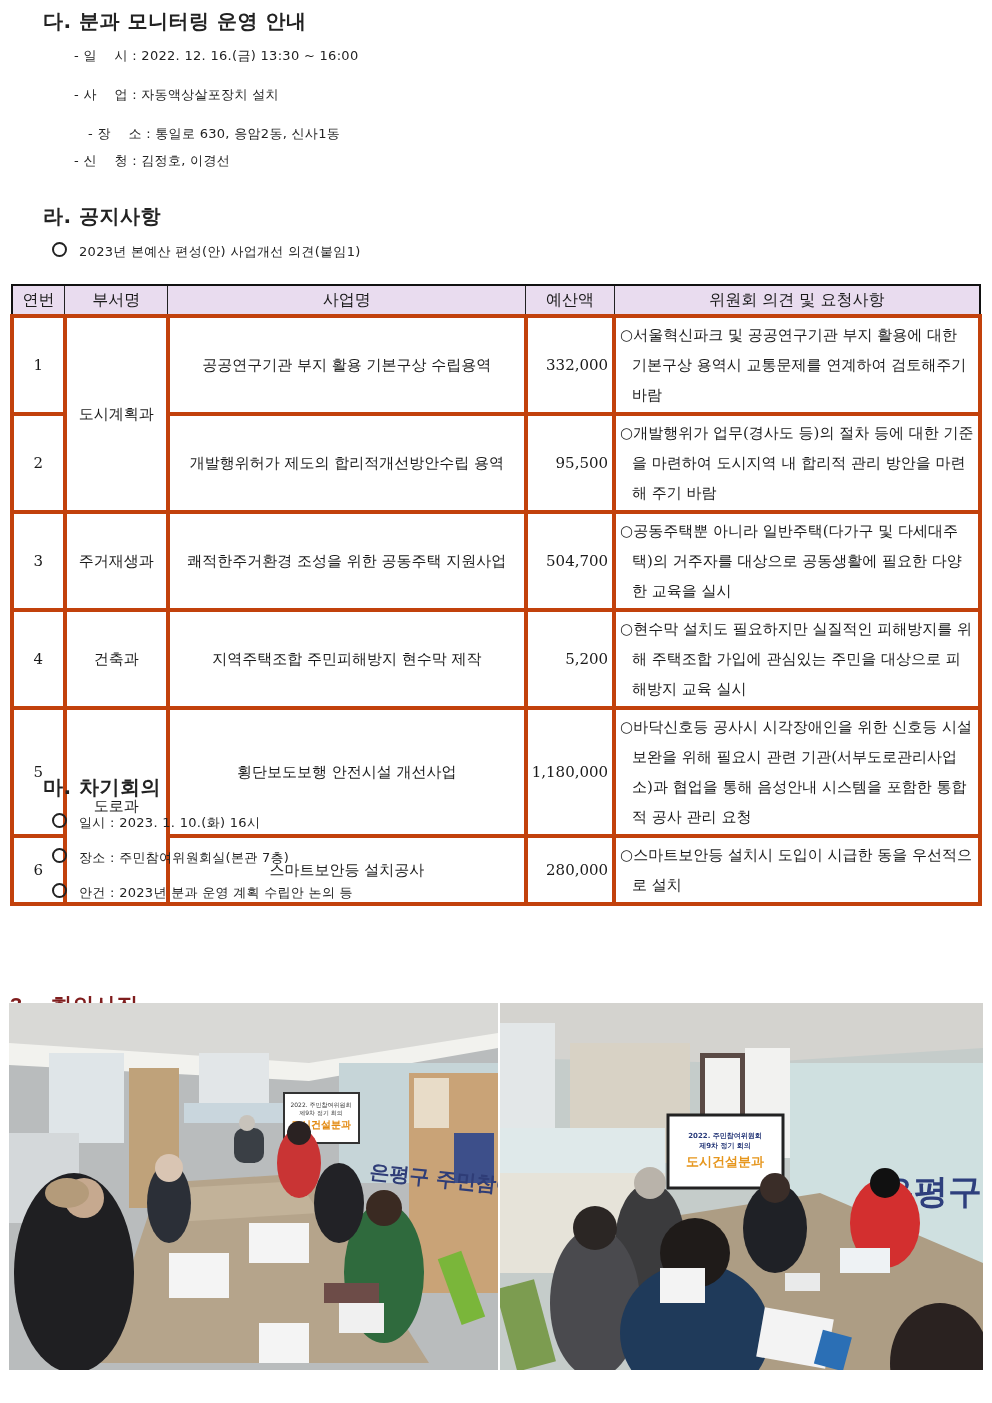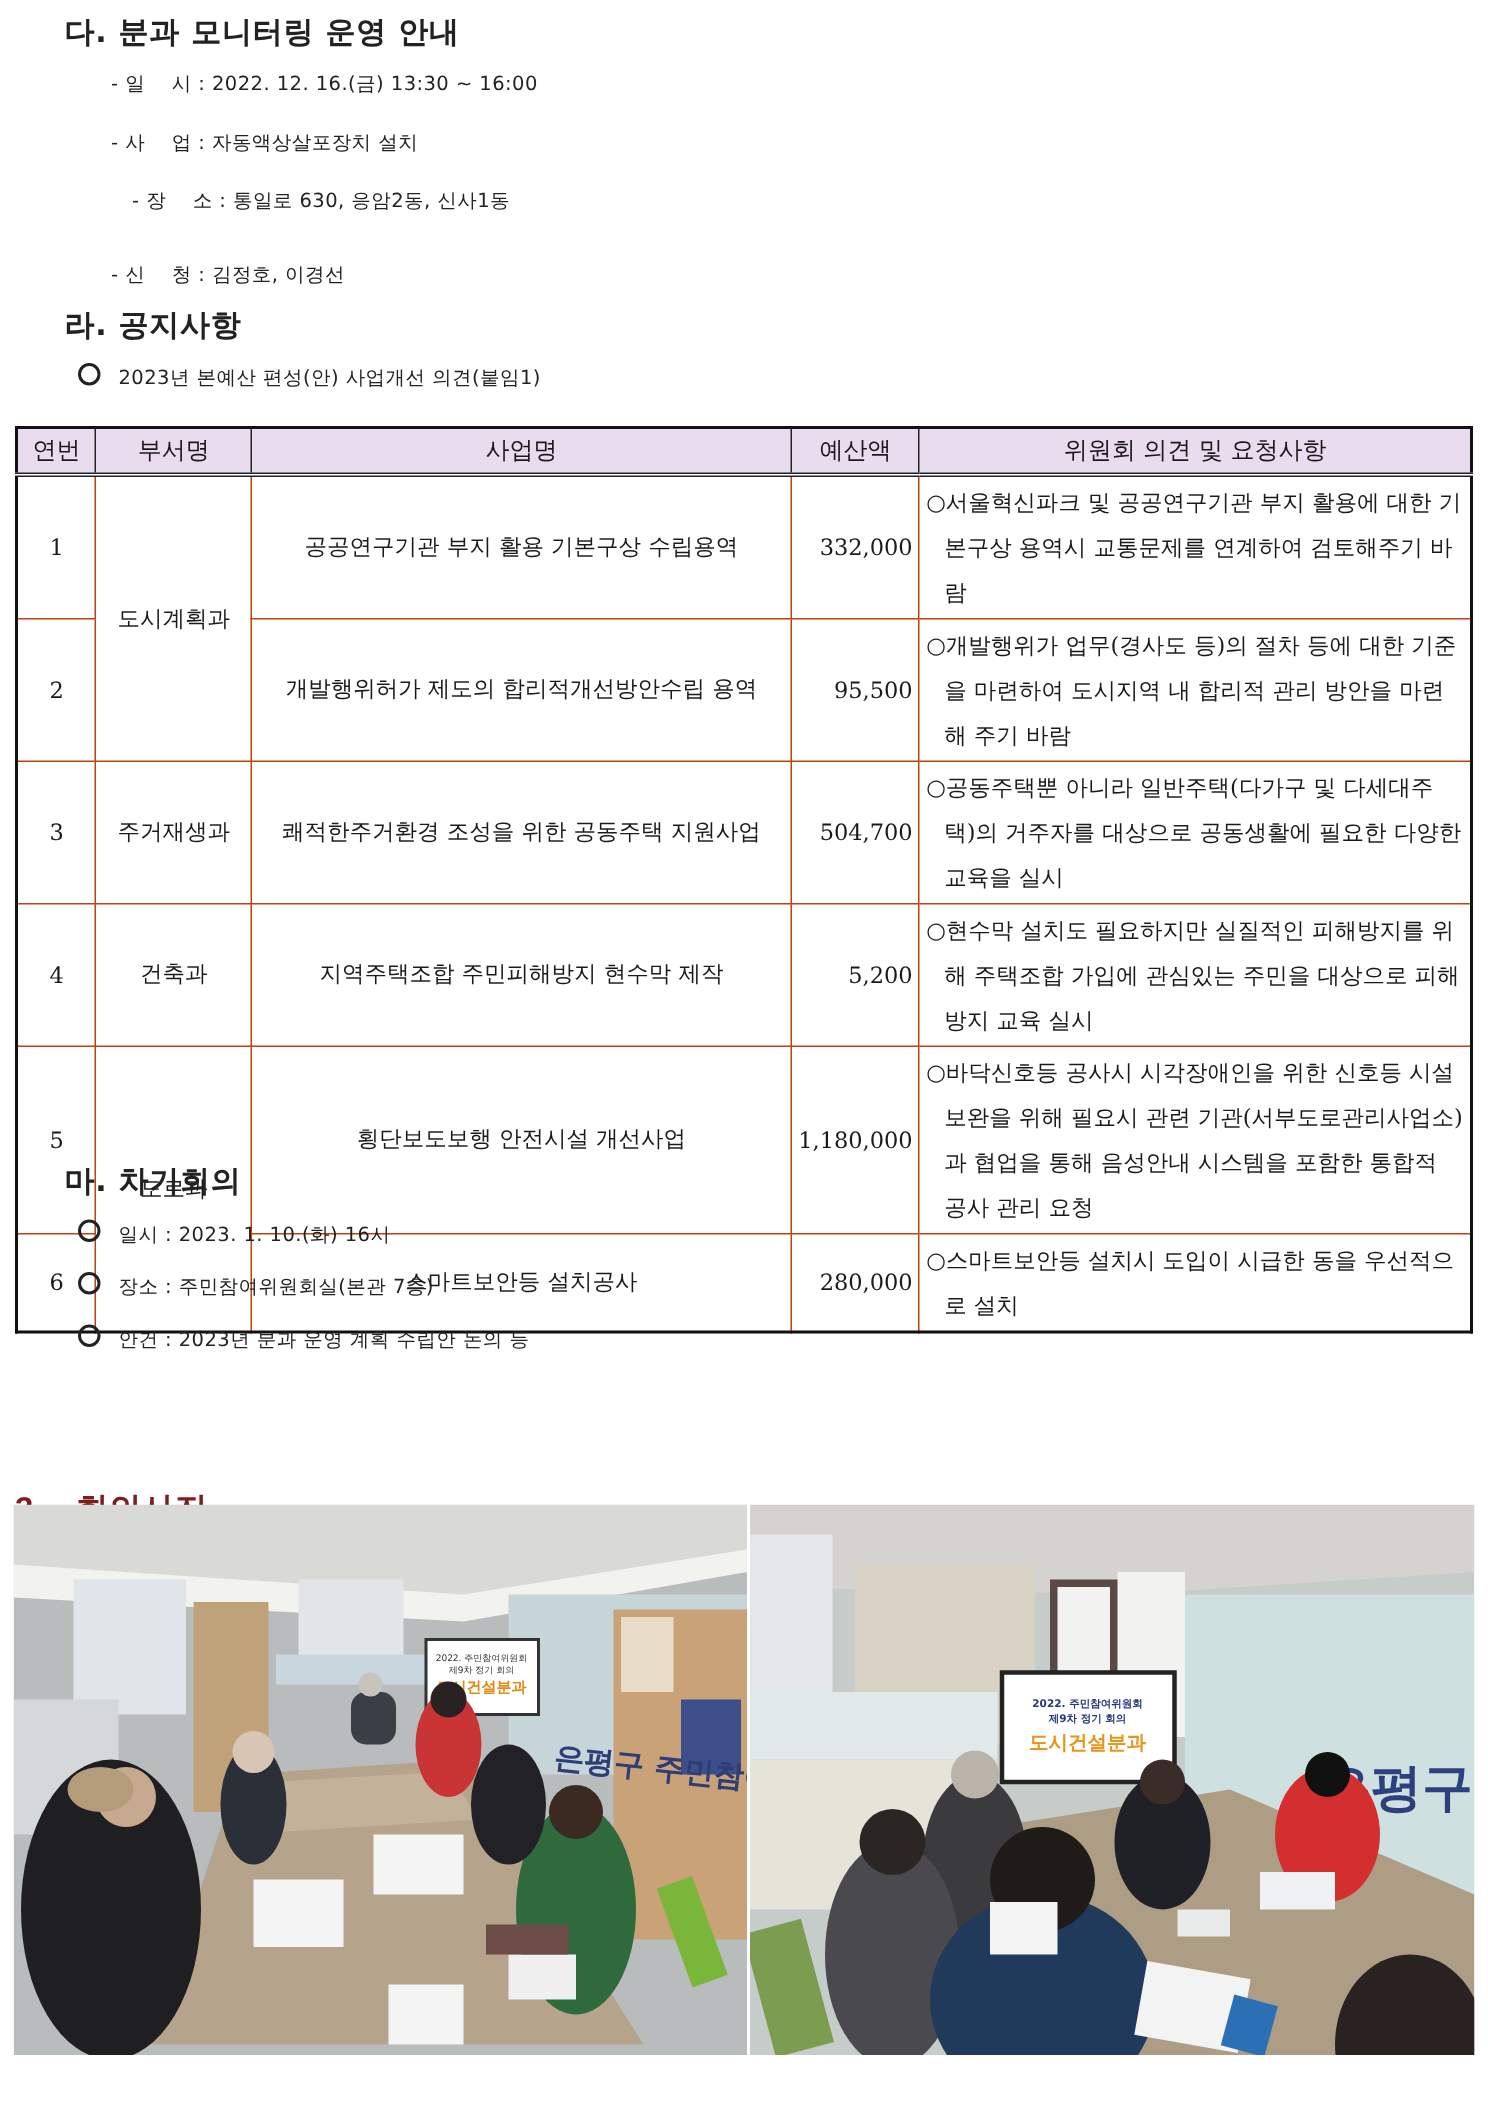--- a/index.html
+++ b/index.html
@@ -5,40 +5,40 @@
     * { box-sizing: border-box; margin: 0; padding: 0; }
     html, body { width: 992px; height: 1403px; background: #ffffff; overflow: hidden; }
     body { font-family: "DejaVu Serif", "Liberation Serif", serif; color: #1a1a1a; position: relative; }
 
     .heading { position: absolute; left: 33px; font-family: "DejaVu Sans", "Liberation Sans", sans-serif; font-size: 20px; font-weight: bold; color: #222; letter-spacing: 0.5px; margin-left: 10px; }
     .line { position: absolute; font-family: "DejaVu Sans", "Liberation Sans", sans-serif; font-size: 13px; color: #222; white-space: pre; letter-spacing: 0.3px; }
     .bullet { display: inline-block; width: 15px; height: 15px; border: 2px solid #222; border-radius: 50%; margin-right: 12px; vertical-align: -1px; }
 
     table.budget { position: absolute; left: 10px; top: 284px; width: 972px; border-collapse: collapse; border: 2px solid #111; font-family: "DejaVu Serif", "Liberation Serif", serif; font-size: 15px; }
     table.budget th { background: #e9dcef; font-weight: normal; font-family: "DejaVu Sans", "Liberation Sans", sans-serif; font-size: 16px; height: 31px; border: 1px solid #222; border-bottom: 3px double #222; }
-    table.budget td { border: 1px solid #c2410c; padding: 2px 4px; }
+    table.budget td { border: 4px solid #c2410c; padding: 2px 4px; }
     td.c { text-align: center; }
     td.r { text-align: right; padding-right: 6px; }
     td.op { text-align: left; line-height: 30px; padding: 0 4px 0 6px; font-size: 15px; vertical-align: top; }
     td.op span.body { display: block; text-indent: -12px; padding-left: 12px; }
 
     .section3 { position: absolute; left: 10px; top: 955px; font-family: "Liberation Sans", "DejaVu Sans", sans-serif; font-size: 22px; font-weight: bold; color: #7f1d1d; margin-top: 36px; }
     .section3 .num { margin-right: 22px; }
 
     .photo { position: absolute; top: 1003px; height: 367px; overflow: hidden; }
     .photo svg { width: 100%; height: 100%; display: block; }
   </style>
 </head>
 <body>
 
 <div class="heading" style="top:8px;">다. 분과 모니터링 운영 안내</div>
 <div class="line" style="left:74px; top:47px;"><span>- 일    시</span> <span>: 2022. 12. 16.(금) 13:30 ~ 16:00</span></div>
 <div class="line" style="left:74px; top:86px;"><span>- 사    업</span> <span>: 자동액상살포장치 설치</span></div>
 <div class="line" style="left:88px; top:125px;"><span>- 장    소</span> <span>: 통일로 630, 응암2동, 신사1동</span></div>
-<div class="line" style="left:74px; top:174px;"><span>- 신    청</span> <span>: 김정호, 이경선</span></div>
+<div class="line" style="left:74px; top:152px;"><span>- 신    청</span> <span>: 김정호, 이경선</span></div>
 
 <div class="heading" style="top:203px;">라. 공지사항</div>
 <div class="line" style="left:52px; top:242px;"><span class="bullet"></span><span>2023년 본예산 편성(안) 사업개선 의견(붙임1)</span></div>
 
 <table class="budget">
   <colgroup>
     <col style="width:53px">
     <col style="width:104px">
     <col style="width:361px">
     <col style="width:85px">

